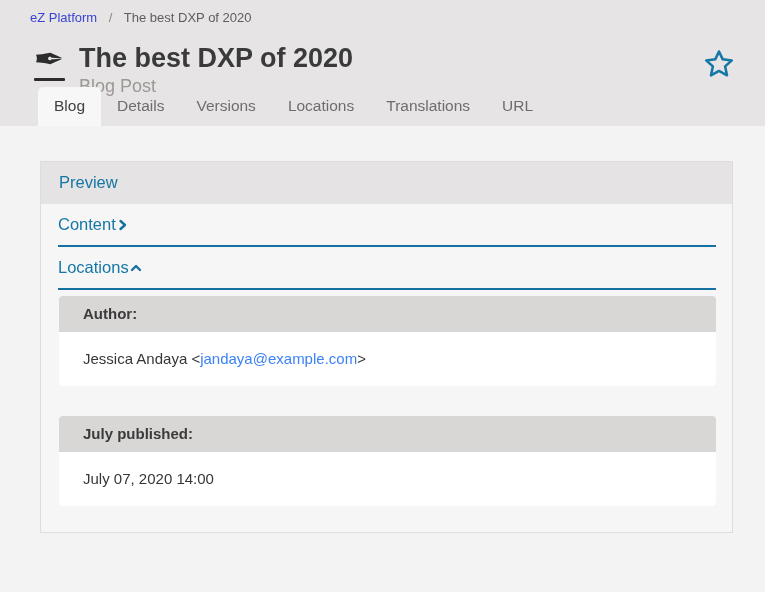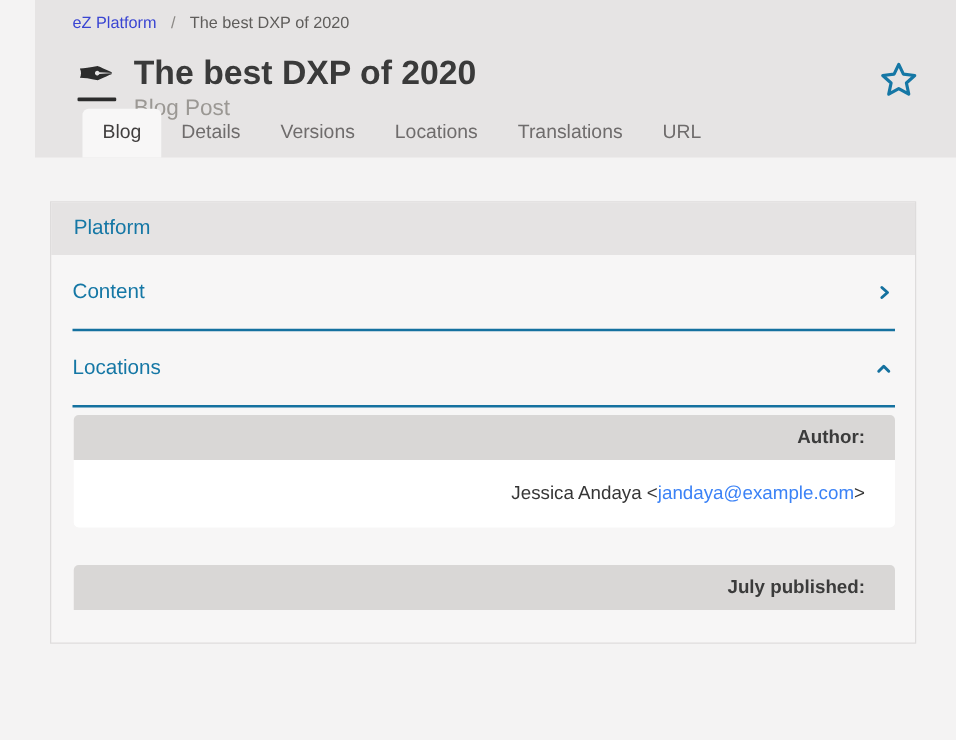--- a/index.html
+++ b/index.html
@@ -4,21 +4,21 @@
 <style>
   * { box-sizing: border-box; }
   html,body { margin:0; padding:0; }
   body {
     width:765px; height:592px;
     font-family:"Liberation Sans", sans-serif;
     background:#f4f3f3;
     overflow:hidden;
   }
   
-  .topbar { background:#e6e4e4; height:126px; position:relative;margin-left:28px; }
+  .topbar { background:#e6e4e4; height:126px; position:relative; }
   .breadcrumb { padding:10px 0 0 30px; font-size:13px; line-height:16px; }
   .crumb-link { color:#3a45d2; text-decoration:none; cursor:pointer; }
   .crumb-sep { color:#8a8784; margin:0 8px; }
   .crumb-current { color:#5f5d5b; }
 
   .title-row { display:flex; align-items:flex-start; padding:17px 30px 0 26px; }
   .pen-icon { width:46px; display:flex; flex-direction:column; align-items:center; flex-shrink:0; }
   .pen-glyph { font-size:37px; line-height:34px; color:#2c2c2c; }
   .pen-underline { width:31px; height:3px; background:#2c2c2c; border-radius:1px; margin-top:1px; }
   .title-group { margin-left:7px; }
@@ -32,29 +32,29 @@
 
   
   .main { padding-top:35px; }
   .panel {
     margin-left:40px; width:693px;
     border:1px solid #dedcdc; background:#f7f6f6;
     padding-bottom:26px;
   }
   .preview-bar { background:#e5e3e3; padding:11px 18px 12px 18px; font-size:16.5px; color:#1577a5; }
   .acc-row {
-    margin:0 16px 0 17px; height:61px;
-    display:flex; align-items:center; justify-content:space-between;
+    margin:0 16px 0 17px; height:43px;
+    display:flex; align-items:center; justify-content:flex-start;
     border-bottom:2px solid #15719f; cursor:pointer;
   }
   .acc-label { font-size:16.5px; color:#1577a5; }
   .acc-chevron { flex-shrink:0; margin-right:2px; }
 
   .meta-body { padding:6px 16px 0 18px; }
-  .field-card { border-radius:4px;text-align:right; }
+  .field-card { border-radius:4px; }
   .field-card + .field-card { margin-top:30px; }
   .field-header {
     background:#d9d7d6; padding:9px 24px 10px 24px;
     font-weight:bold; font-size:15px; color:#3b3b3b;
     border-radius:4px 4px 0 0;
   }
   .field-body {
     background:#ffffff; padding:18px 24px 19px 24px;
     font-size:15px; color:#363636;
     border-radius:0 0 4px 4px;
@@ -97,21 +97,21 @@
       <div class="tab">Locations</div>
       <div class="tab">Translations</div>
       <div class="tab">URL</div>
     </nav>
   </header>
 
   <main class="main">
     <section class="panel">
 
       <div class="preview-bar">
-        <span>Platform</span>
+        <span>Preview</span>
       </div>
 
       <div class="acc-row">
         <span class="acc-label">Content</span>
         <svg class="acc-chevron" width="13" height="14" viewBox="0 0 13 14">
           <path d="M4.5 3 L9 7 L4.5 11" fill="none" stroke="#15719f" stroke-width="2.4" stroke-linecap="round" stroke-linejoin="round"></path>
         </svg>
       </div>
 
       <div class="acc-row">
@@ -129,19 +129,22 @@
           </div>
           <div class="field-body">
             <span>Jessica Andaya &lt;</span><a class="email-link">jandaya@example.com</a><span>&gt;</span>
           </div>
         </div>
 
         <div class="field-card">
           <div class="field-header">
             <span>July published:</span>
           </div>
+          <div class="field-body">
+            <span>July 07, 2020 14:00</span>
+          </div>
         </div>
 
       </div>
     </section>
   </main>
 
 </div>
 
 </body></html>

